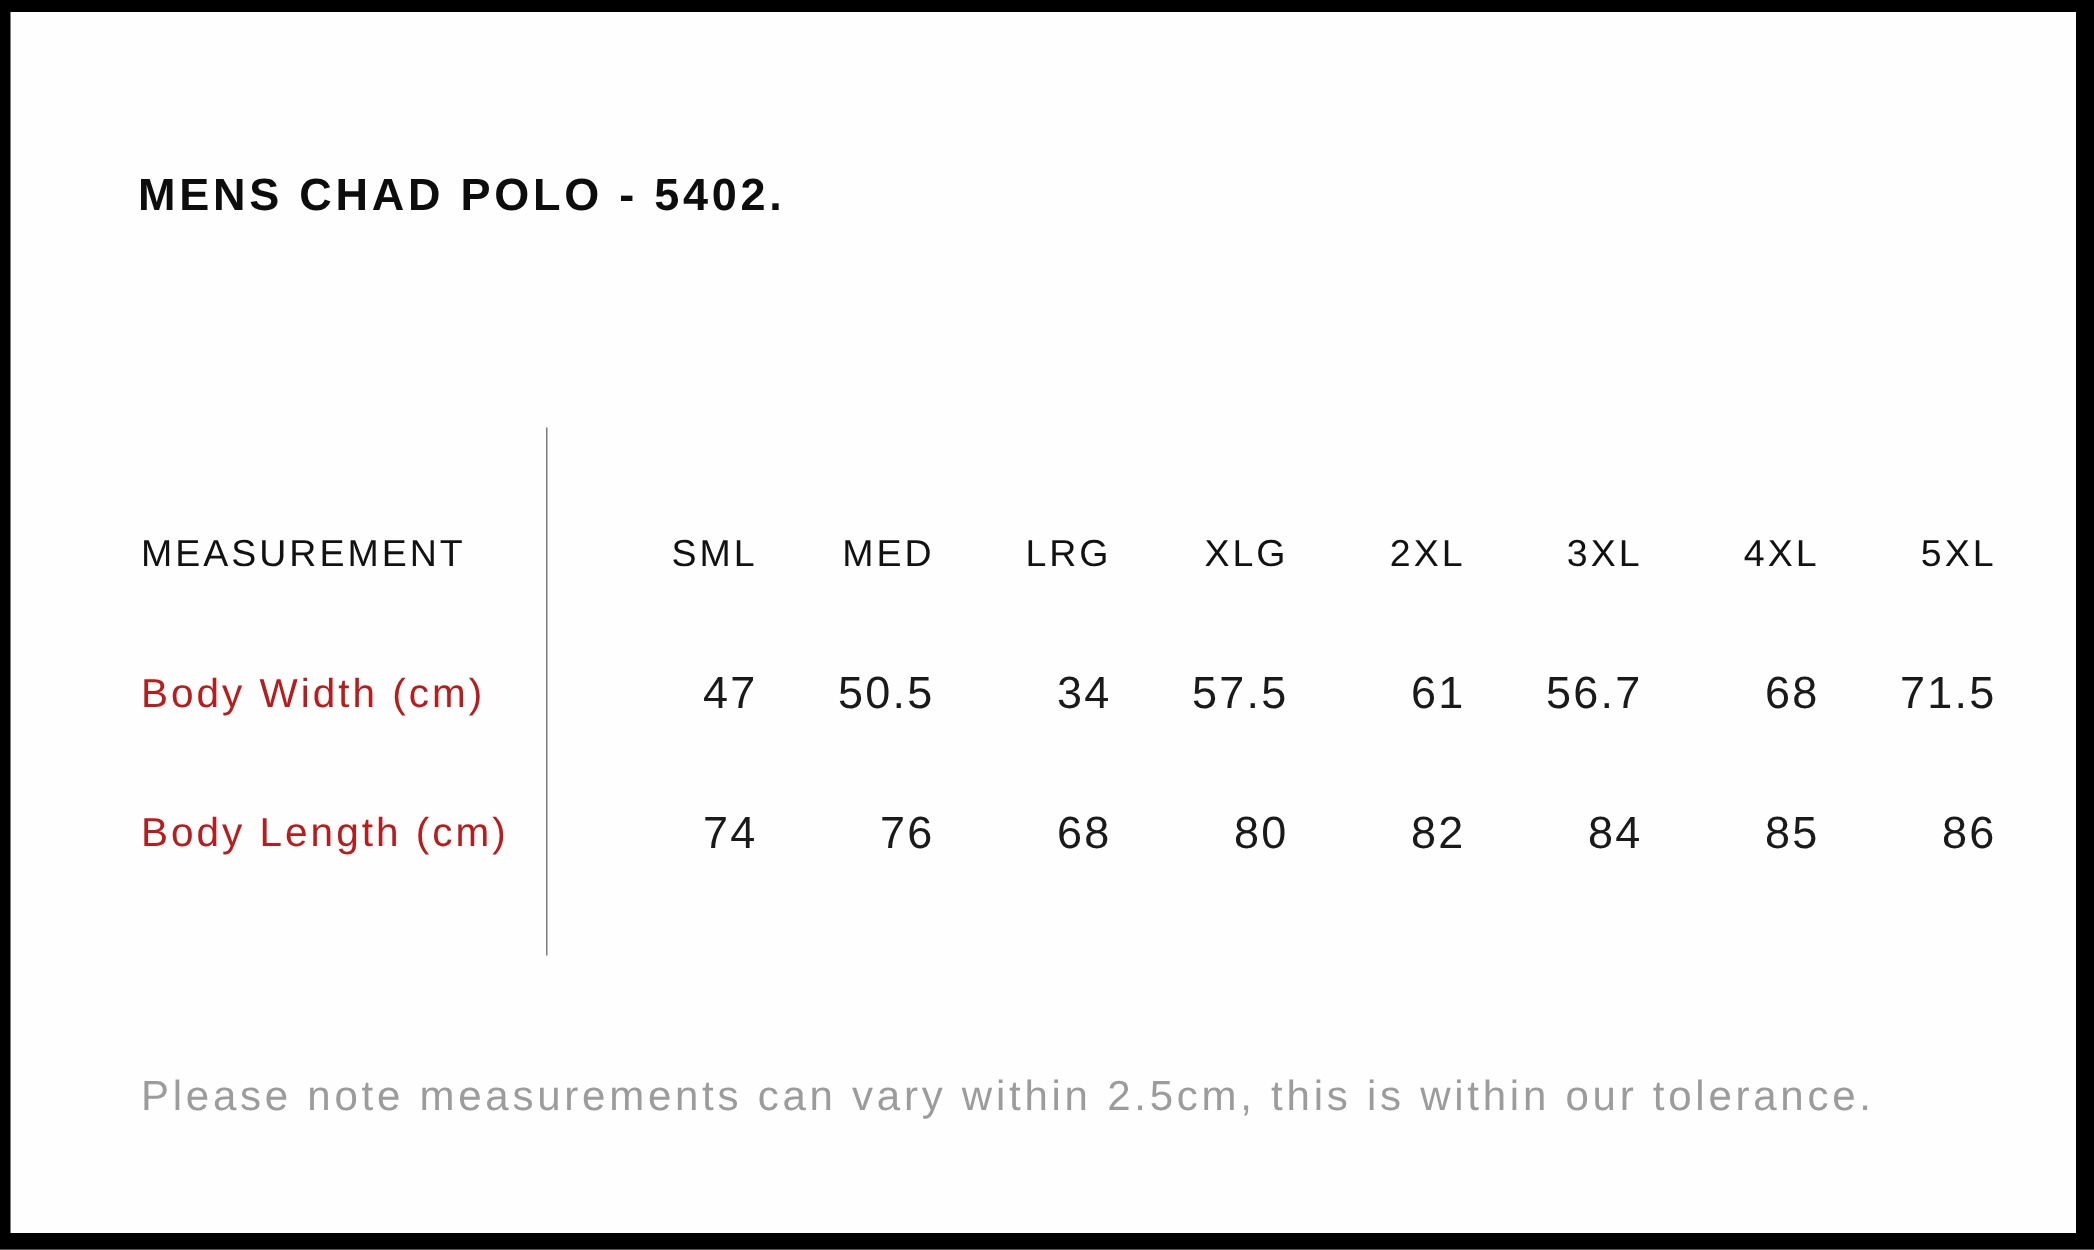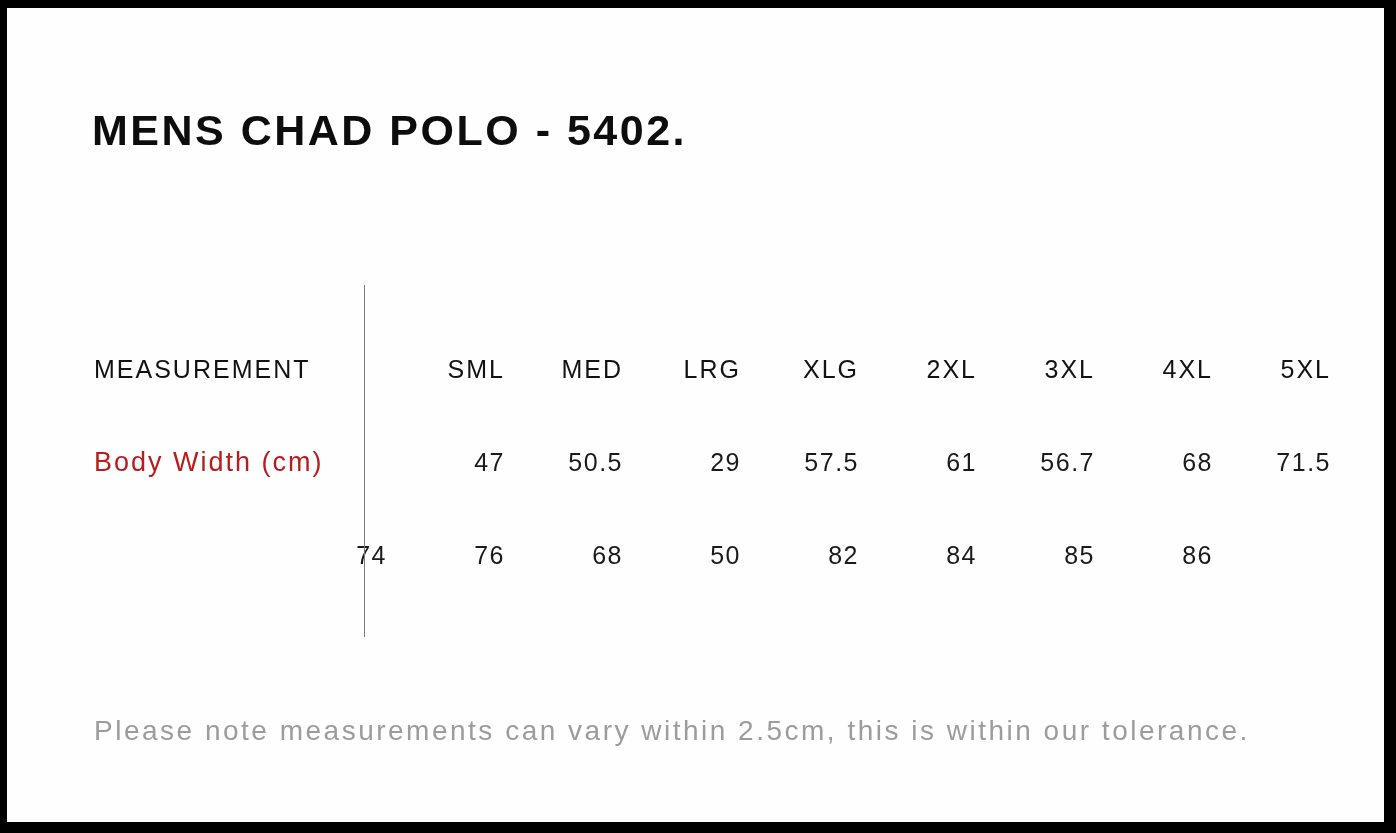--- a/index.html
+++ b/index.html
@@ -14,21 +14,21 @@
     height: 833px;
     background: #fefefe;
     border-style: solid;
     border-color: #000;
     border-width: 8px 12px 11px 7px; 
     overflow: hidden;
     font-family: "Liberation Sans", sans-serif;
   }
   .page-title {
     margin: 100px 0 0 85px;
-    font-size: 43px;
+    font-size: 30px;
     line-height: 45px;
     font-weight: bold;
     letter-spacing: 2.5px;
     color: #0d0d0d;
   }
   .table-wrap {
     position: relative;
     margin: 132px 0 0 87px;
     padding: 38px 0 35px 0;
     width: 1237px;
@@ -59,21 +59,21 @@
     letter-spacing: 2px;
     color: #121212;
   }
   .cell.row-label {
     font-size: 27px;
     letter-spacing: 2px;
     color: #b91c1c;
     font-weight: normal;
   }
   .cell.value {
-    font-size: 25px;
+    font-size: 30px;
     letter-spacing: 1.5px;
     color: #1a1a1a;
   }
   .tolerance-note {
     margin: 77px 0 0 87px;
     font-size: 28px;
     line-height: 34px;
     letter-spacing: 2.5px;
     color: #9c9c9c;
   }
@@ -93,30 +93,31 @@
         <div class="cell header size-col">MED</div>
         <div class="cell header size-col">LRG</div>
         <div class="cell header size-col">XLG</div>
         <div class="cell header size-col">2XL</div>
         <div class="cell header size-col">3XL</div>
         <div class="cell header size-col">4XL</div>
         <div class="cell header size-col">5XL</div>
         <div class="cell row-label">Body Width (cm)</div>
         <div class="cell value size-col">47</div>
         <div class="cell value size-col">50.5</div>
-        <div class="cell value size-col">29</div>
+        <div class="cell value size-col">34</div>
         <div class="cell value size-col">57.5</div>
         <div class="cell value size-col">61</div>
         <div class="cell value size-col">56.7</div>
         <div class="cell value size-col">68</div>
         <div class="cell value size-col">71.5</div>
+        <div class="cell row-label">Body Length (cm)</div>
         <div class="cell value size-col">74</div>
         <div class="cell value size-col">76</div>
         <div class="cell value size-col">68</div>
-        <div class="cell value size-col">50</div>
+        <div class="cell value size-col">80</div>
         <div class="cell value size-col">82</div>
         <div class="cell value size-col">84</div>
         <div class="cell value size-col">85</div>
         <div class="cell value size-col">86</div>
       </div>
   </div>
 
   <p class="tolerance-note">Please note measurements can vary within 2.5cm, this is within our tolerance.</p>
 
 </div>

